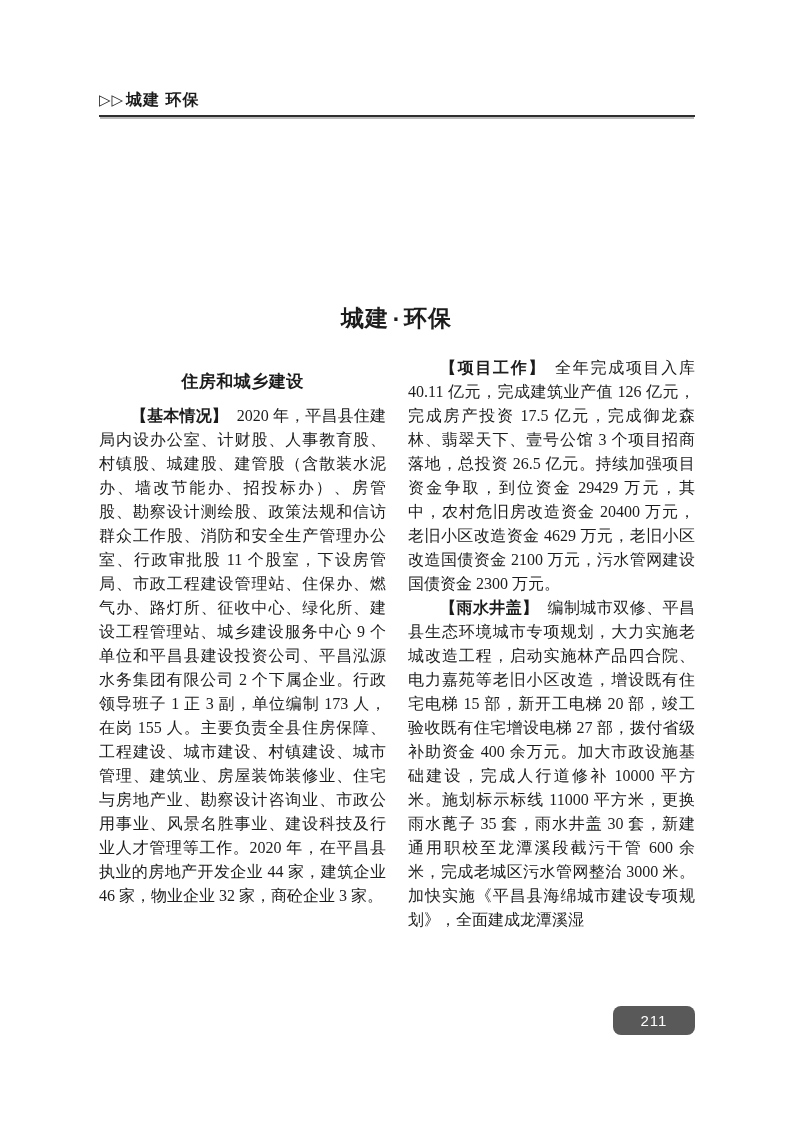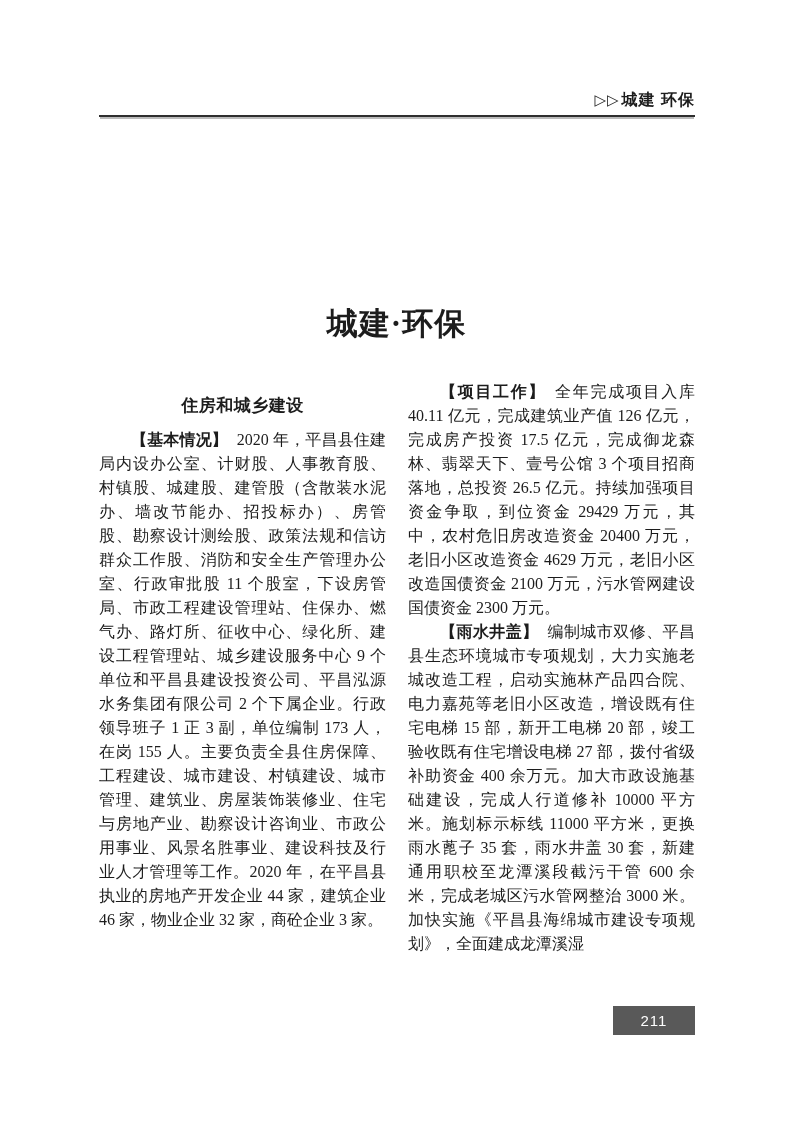--- a/index.html
+++ b/index.html
@@ -12,50 +12,50 @@
     background: #ffffff;
     color: #1c1c1c;
     font-family: "Liberation Serif", "DejaVu Serif", serif;
     overflow: hidden;
   }
   .running-header {
     position: absolute;
     left: 99px;
     top: 90px;
     width: 596px;
-    text-align: right;
+    text-align: left;
     font-family: "Liberation Sans", "DejaVu Sans", sans-serif;
     font-size: 16px;
     font-weight: bold;
     letter-spacing: 1px;
     padding-bottom: 4px;
     border-bottom: 2px solid #2e2e2e;
     box-shadow: 0 3px 0 -1px #bbbbbb;
   }
   .running-header .marker {
     font-weight: normal;
     font-size: 15px;
     margin-right: 2px;
   }
   .main-title {
     position: absolute;
     left: 0;
     top: 303px;
     width: 793px;
     margin: 0;
     text-align: center;
-    font-size: 31px;
+    font-size: 23px;
     font-weight: bold;
     letter-spacing: 1px;
-    font-family: Liberation Serif, serif;
+    font-family: Liberation Mono, monospace;
   }
   .columns {
     position: absolute;
     left: 99px;
-    top: 380px;
+    top: 356px;
     width: 596px;
     display: flex;
     gap: 22px;
   }
   .col { width: 287px; }
   .section-heading {
     margin: 14px 0 11px 0;
     text-align: center;
     font-size: 17px;
     font-weight: bold;
@@ -80,20 +80,21 @@
     top: 1006px;
     width: 82px;
     height: 29px;
     background: #595959;
     color: #ffffff;
     font-family: "Liberation Sans", "DejaVu Sans", sans-serif;
     font-size: 15px;
     line-height: 29px;
     text-align: center;
     letter-spacing: 1px;
+    border-radius: 8px;
   }
 </style>
 </head>
 <body>
 
 <div class="page">
 
   <div class="running-header">
     <span class="marker">▷▷</span><span>城建 环保</span>
   </div>

